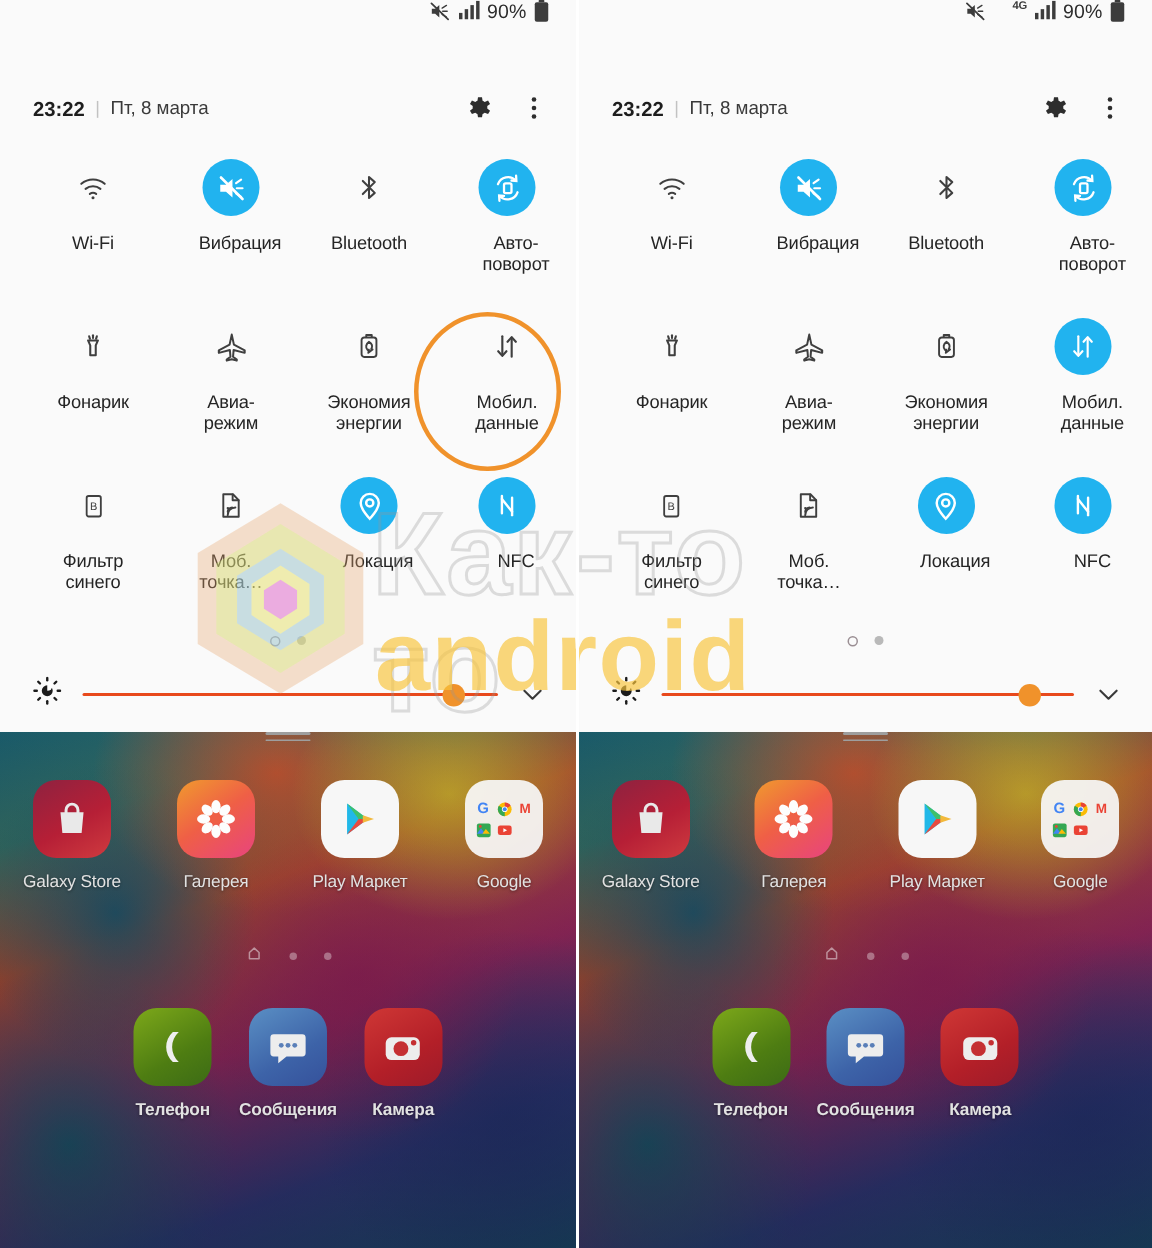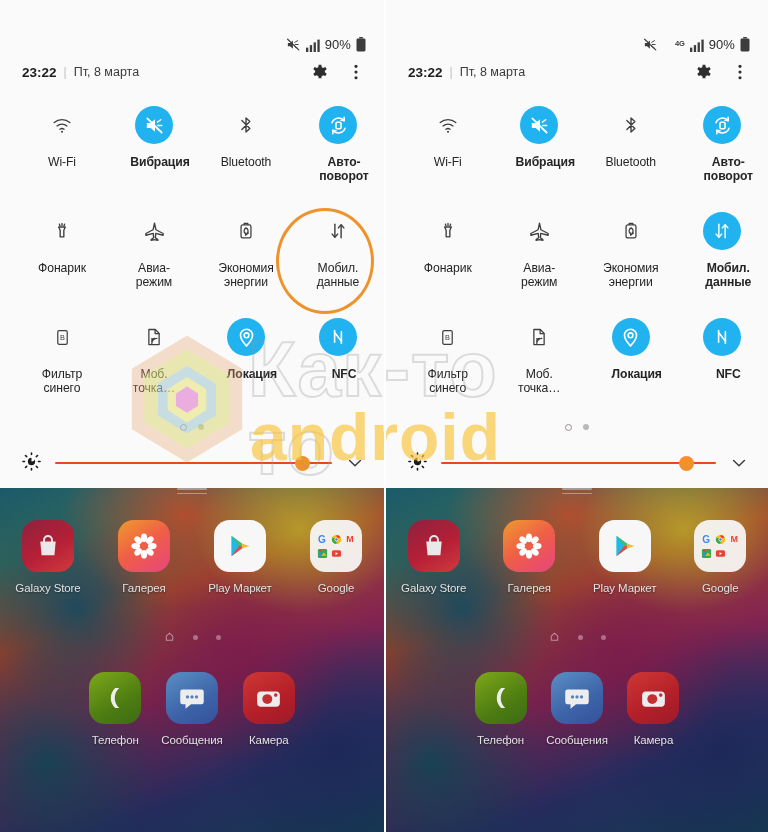--- a/index.html
+++ b/index.html
@@ -17,21 +17,21 @@
   .phone.right { border-left:2px solid #ffffff; }
 
   
   .qpanel {
     position:absolute; left:0; top:0; width:100%; height:488px;
     background:#fafafa; z-index:3;
   }
 
   
   .statusbar {
-    height:52px; display:flex; align-items:flex-end; justify-content:flex-end;
+    height:52px; display:flex; align-items:flex-start; justify-content:flex-end;
     padding:0 18px 0 0; gap:5px;
   }
   .sb-icon { display:flex; align-items:center; color:#3c3c3c; }
   .sb-text { font-size:13px; color:#2b2b2b; font-weight:500; letter-spacing:.1px; }
   .sig4g { font-size:7.5px; font-weight:700; color:#3c3c3c; line-height:1;
            letter-spacing:-.2px; margin-bottom:5px;margin-left:12px; }
 
   
   .timerow {
     height:40px; display:flex; align-items:center; padding:0 18px 0 22px;
@@ -52,21 +52,21 @@
   .tcircle {
     width:38px; height:38px; border-radius:50%;
     display:flex; align-items:center; justify-content:center;
     position:relative;
   }
   .tcircle.on { background:#21B3EF; }
   .tlabel {
     margin-top:11px; font-size:12.2px; line-height:1.18; text-align:center;
     color:#252525; max-width:92px; letter-spacing:-.1px;
   }
-  .tlabel.b { font-weight:700;margin-left:12px; }
+  .tlabel.b { font-weight:400;margin-left:12px; }
 
   
   .hl-ellipse {
     position:absolute; border:3.2px solid #F0922B; border-radius:50%;
     width:98px; height:106px; pointer-events:none; z-index:6;
   }
 
   
   .qdots { display:flex; justify-content:center; gap:11px; margin-top:2px; height:14px; align-items:center; }
   .qdot { width:6px; height:6px; border-radius:50%; background:#b9b9b9; }
@@ -127,21 +127,21 @@
     position:relative; overflow:hidden;
   }
   .alabel {
     margin-top:10px; font-size:11.5px; color:#e2e2e2; text-align:center;
     text-shadow:0 1px 2px rgba(0,0,0,.45); letter-spacing:-.1px;
   }
 
   .hdots { display:flex; justify-content:center; align-items:center; gap:18px; margin-top:34px; }
   .hdot { width:5px; height:5px; border-radius:50%; background:rgba(230,220,225,.42); }
 
-  .dock { display:flex; padding:26px 0 0 0; }
+  .dock { display:flex; padding:26px 0 0 0;font-weight:bold; }
   .dockpad { flex:1; }
 
   
   .squircle { border-radius:30%/30%; }
 </style>
 </head>
 <body>
 
 <div class="screens" id="root">
     <div class="phone">

